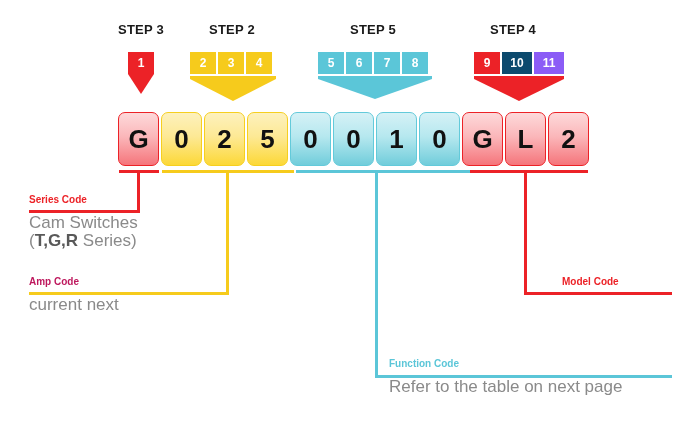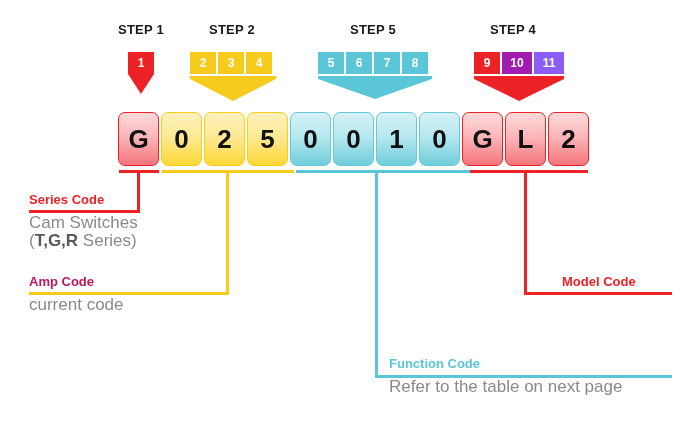--- a/index.html
+++ b/index.html
@@ -36,33 +36,33 @@
   .cbox.red{border:1.4px solid #ec2227;background:linear-gradient(180deg,#fdd9da 0%,#fbb7ba 45%,#f5757b 100%);}
   .cbox.yellow{border:1.4px solid #f6cf1f;background:linear-gradient(180deg,#fdf1bd 0%,#fde995 45%,#fcd837 100%);}
   .cbox.cyan{border:1.4px solid #63cada;background:linear-gradient(180deg,#d5f1f6 0%,#b6e8ef 45%,#71cddb 100%);}
 
   
   .hline{position:absolute;height:3px;}
   .vline{position:absolute;width:3px;}
 
   
   .lbl{position:absolute;white-space:nowrap;}
-  .lbl .head{font-size:13px;font-weight:bold;line-height:16px;}
+  .lbl .head{font-size:10px;font-weight:bold;line-height:16px;}
   .lbl .sub{font-size:17px;color:#8a8a8a;line-height:18px;font-weight:normal;}
   .lbl .sub b{color:#595959;font-weight:bold;}
   .red-t{color:#ec2227;}
   .yel-t{color:#be185d;}
   .cyan-t{color:#5bc6d8;}
 </style>
 </head>
 <body>
 
 <div class="stage">
 
-  <div class="step-title" style="left:106px;top:22px;width:70px;">STEP 1</div>
+  <div class="step-title" style="left:106px;top:22px;width:70px;">STEP 3</div>
   <div class="step-title" style="left:197px;top:22px;width:70px;">STEP 2</div>
   <div class="step-title" style="left:338px;top:22px;width:70px;">STEP 5</div>
   <div class="step-title" style="left:478px;top:22px;width:70px;">STEP 4</div>
 
   <div class="chip-row" style="left:128px;top:52px;">
     <div class="chip" style="background:#ec2227;">1</div>
   </div>
   <div class="arrow" style="left:128px;top:74px;border-width:20px 13px 0 13px;border-top-color:#ec2227;"></div>
 
   <div class="chip-row" style="left:190px;top:52px;">
@@ -77,21 +77,21 @@
     <div class="chip" style="background:#5bc6d8;">5</div>
     <div class="chip" style="background:#5bc6d8;">6</div>
     <div class="chip" style="background:#5bc6d8;">7</div>
     <div class="chip" style="background:#5bc6d8;">8</div>
   </div>
   <div class="hline" style="left:318px;top:76px;width:114px;background:#5bc6d8;"></div>
   <div class="arrow" style="left:318px;top:79px;border-width:20px 57px 0 57px;border-top-color:#5bc6d8;"></div>
 
   <div class="chip-row" style="left:474px;top:52px;">
     <div class="chip" style="background:#ec2227;">9</div>
-    <div class="chip wide" style="background:#a21caf;">10</div>
+    <div class="chip wide" style="background:#0c4a6e;">10</div>
     <div class="chip wide" style="background:#8b5cf6;">11</div>
   </div>
   <div class="hline" style="left:474px;top:76px;width:90px;background:#ec2227;"></div>
   <div class="arrow" style="left:474px;top:79px;border-width:22px 45px 0 45px;border-top-color:#ec2227;"></div>
 
   <div class="code-row">
     <div class="cbox red">G</div>
     <div class="cbox yellow">0</div>
     <div class="cbox yellow">2</div>
     <div class="cbox yellow">5</div>
@@ -115,21 +115,21 @@
     <div class="sub"><span>(</span><b>T,G,R</b><span> Series)</span></div>
   </div>
 
   <div class="hline" style="left:162px;top:170px;width:132px;background:#f6cb1c;"></div>
   <div class="vline" style="left:226px;top:170px;height:124px;background:#f6cb1c;"></div>
   <div class="hline" style="left:29px;top:292px;width:200px;background:#f6cb1c;"></div>
   <div class="lbl" style="left:29px;top:274px;">
     <div class="head yel-t">Amp Code</div>
   </div>
   <div class="lbl" style="left:29px;top:296px;">
-    <div class="sub">current code</div>
+    <div class="sub">current next</div>
   </div>
 
   <div class="hline" style="left:296px;top:170px;width:178px;background:#5bc6d8;"></div>
   <div class="vline" style="left:375px;top:170px;height:208px;background:#5bc6d8;"></div>
   <div class="hline" style="left:375px;top:375px;width:297px;background:#5bc6d8;"></div>
   <div class="lbl" style="left:389px;top:356px;">
     <div class="head cyan-t">Function Code</div>
   </div>
   <div class="lbl" style="left:389px;top:378px;">
     <div class="sub">Refer to the table on next page</div>

